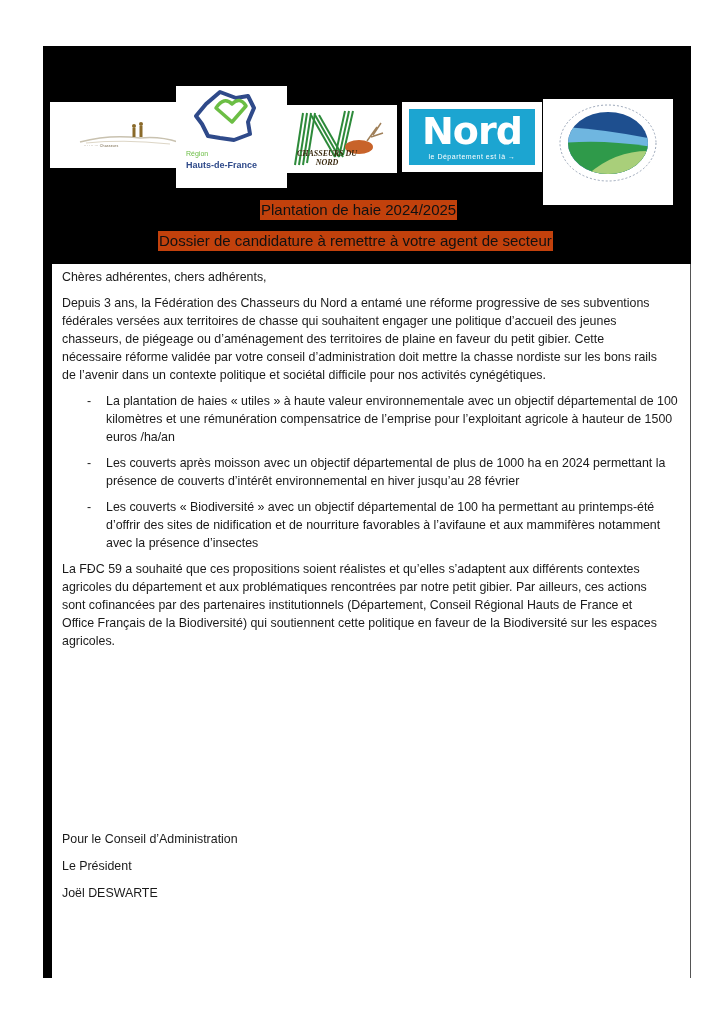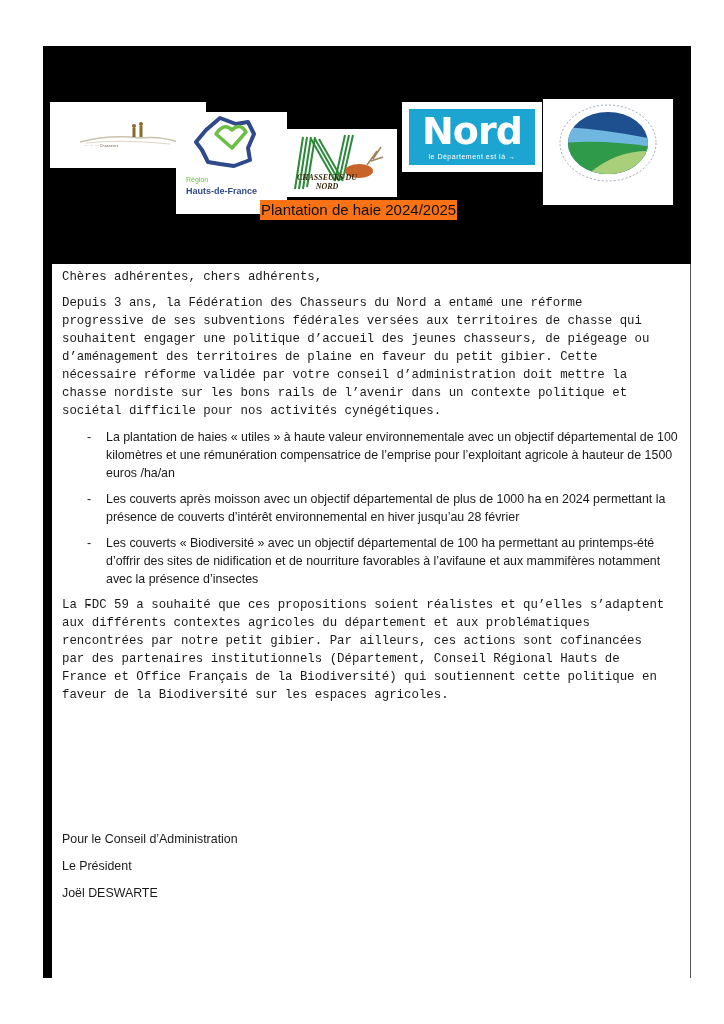--- a/index.html
+++ b/index.html
@@ -4,41 +4,41 @@
 <style>
   html, body { margin: 0; padding: 0; background: #ffffff; }
   body { width: 724px; height: 1024px; position: relative; overflow: hidden;
          font-family: "Liberation Sans", "DejaVu Sans", sans-serif; color: #1a1a1a; }
   .frame { position: absolute; left: 43px; top: 46px; width: 648px; height: 932px;
            border-right: 1px solid #555; box-sizing: border-box; }
   .header { position: absolute; left: 0; top: 0; width: 648px; height: 218px; background: #000; }
   .leftbar { position: absolute; left: 0; top: 218px; width: 9px; height: 714px; background: #000; }
   .logo { position: absolute; background: #fff; overflow: hidden; }
   .logo1 { left: 7px; top: 56px; width: 156px; height: 66px; }
-  .logo2 { left: 133px; top: 66px; width: 111px; height: 102px; }
-  .logo3 { left: 242px; top: 59px; width: 112px; height: 68px; margin-top: 24px; }
+  .logo2 { left: 133px; top: 40px; width: 111px; height: 102px; }
+  .logo3 { left: 242px; top: 59px; width: 112px; height: 68px; }
   .logo4 { left: 359px; top: 56px; width: 140px; height: 70px; }
   .logo5 { left: 500px; top: 53px; width: 130px; height: 106px; }
   .nord-inner { position: absolute; left: 7px; top: 7px; width: 126px; height: 56px; background: #1CA5D1;
                 color: #fff; text-align: center; }
   .nord-word { font-family: "DejaVu Sans", sans-serif; font-weight: bold; font-size: 38px; line-height: 42px;
                letter-spacing: -1px; display: block; margin-top: 1px; }
   .nord-tag { font-size: 7px; letter-spacing: 0.5px; display: block; line-height: 9px; }
   .hdf-region { position: absolute; left: 10px; top: 64px; font-size: 7px; color: #6cbe45; }
   .hdf-name { position: absolute; left: 10px; top: 74px; font-size: 9px; font-weight: bold; color: #2f4a8a; }
   .cdn-text { position: absolute; left: 6px; top: 44px; width: 72px; text-align: center;
               font-family: "Liberation Serif", serif; font-style: italic; font-weight: bold; font-size: 8px;
               line-height: 9px; color: #3a2a10; }
   .logo1-tag { position: absolute; left: 34px; top: 42px; font-size: 3.5px; color: #6b5a3a; letter-spacing: 0.2px; }
-  .title { position: absolute; background: #f97316; color: #111; font-size: 15px; line-height: 20px;
+  .title { position: absolute; background: #c2410c; color: #111; font-size: 15px; line-height: 20px;
            white-space: nowrap; padding: 0 1px; }
   .title1 { left: 217px; top: 154px; }
   .title2 { left: 115px; top: 185px; }
   .content { position: absolute; left: 62px; top: 268px; width: 622px; font-size: 12.4px; line-height: 18px; }
-  .content p { margin: 0 18px 8px 0; font-family: Liberation Mono, monospace; }
+  .content p { margin: 0 18px 8px 0; }
   .bullets { margin: 0 0 8px 0; padding: 0; list-style: none; }
   .bullets li { position: relative; padding-left: 44px; margin-bottom: 8px; }
   .bullets li .dash { position: absolute; left: 25px; top: 0; }
   .sign { position: absolute; left: 62px; font-size: 12.4px; line-height: 18px; }
 </style>
 </head>
 <body>
 
 <div class="frame">
   <div class="header">
@@ -107,20 +107,21 @@
         <g clip-path="url(#ovalclip)">
           <rect x="20" y="10" width="90" height="70" fill="#1e4f8f"></rect>
           <path d="M20 28 Q60 30 110 40 L110 80 L20 80 Z" fill="#6fb6e0"></path>
           <path d="M20 44 Q60 40 110 48 L110 80 L20 80 Z" fill="#2f9a4a"></path>
           <path d="M40 80 Q70 50 110 52 L110 80 Z" fill="#a9cf7a"></path>
         </g>
       </svg>
     </div>
 
     <div class="title title1">Plantation de haie 2024/2025</div>
+    <div class="title title2">Dossier de candidature à remettre à votre agent de secteur</div>
   </div>
 
   <div class="leftbar"></div>
 </div>
 
 <div class="content">
   <p>Chères adhérentes, chers adhérents,</p>
   <p>Depuis 3 ans, la Fédération des Chasseurs du Nord a entamé une réforme progressive de ses subventions fédérales versées aux territoires de chasse qui souhaitent engager une politique d’accueil des jeunes chasseurs, de piégeage ou d’aménagement des territoires de plaine en faveur du petit gibier. Cette nécessaire réforme validée par votre conseil d’administration doit mettre la chasse nordiste sur les bons rails de l’avenir dans un contexte politique et sociétal difficile pour nos activités cynégétiques.</p>
   <ul class="bullets">
     <li><span class="dash">-</span><span>La plantation de haies « utiles » à haute valeur environnementale avec un objectif départemental de 100 kilomètres et une rémunération compensatrice de l’emprise pour l’exploitant agricole à hauteur de 1500 euros /ha/an</span></li>

